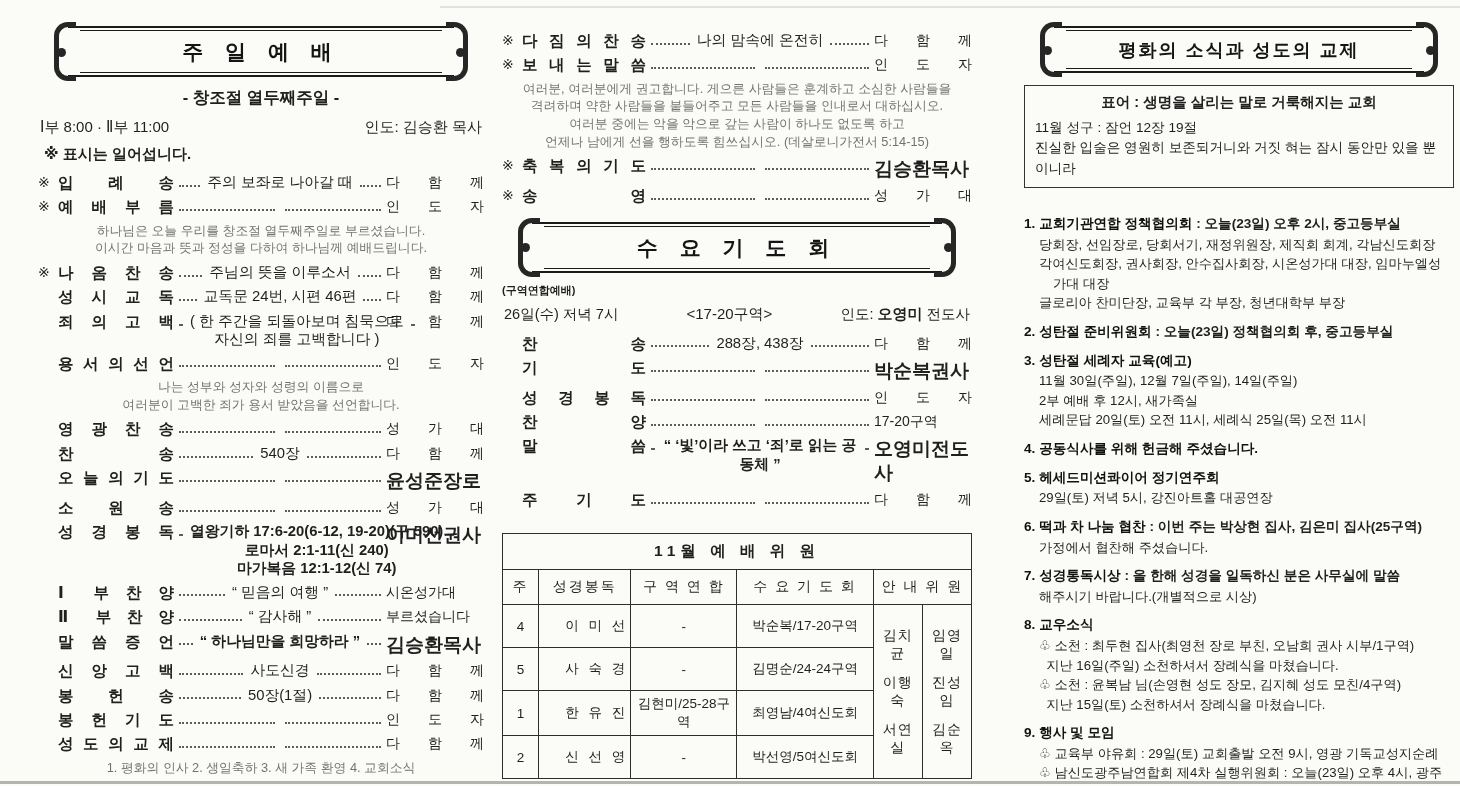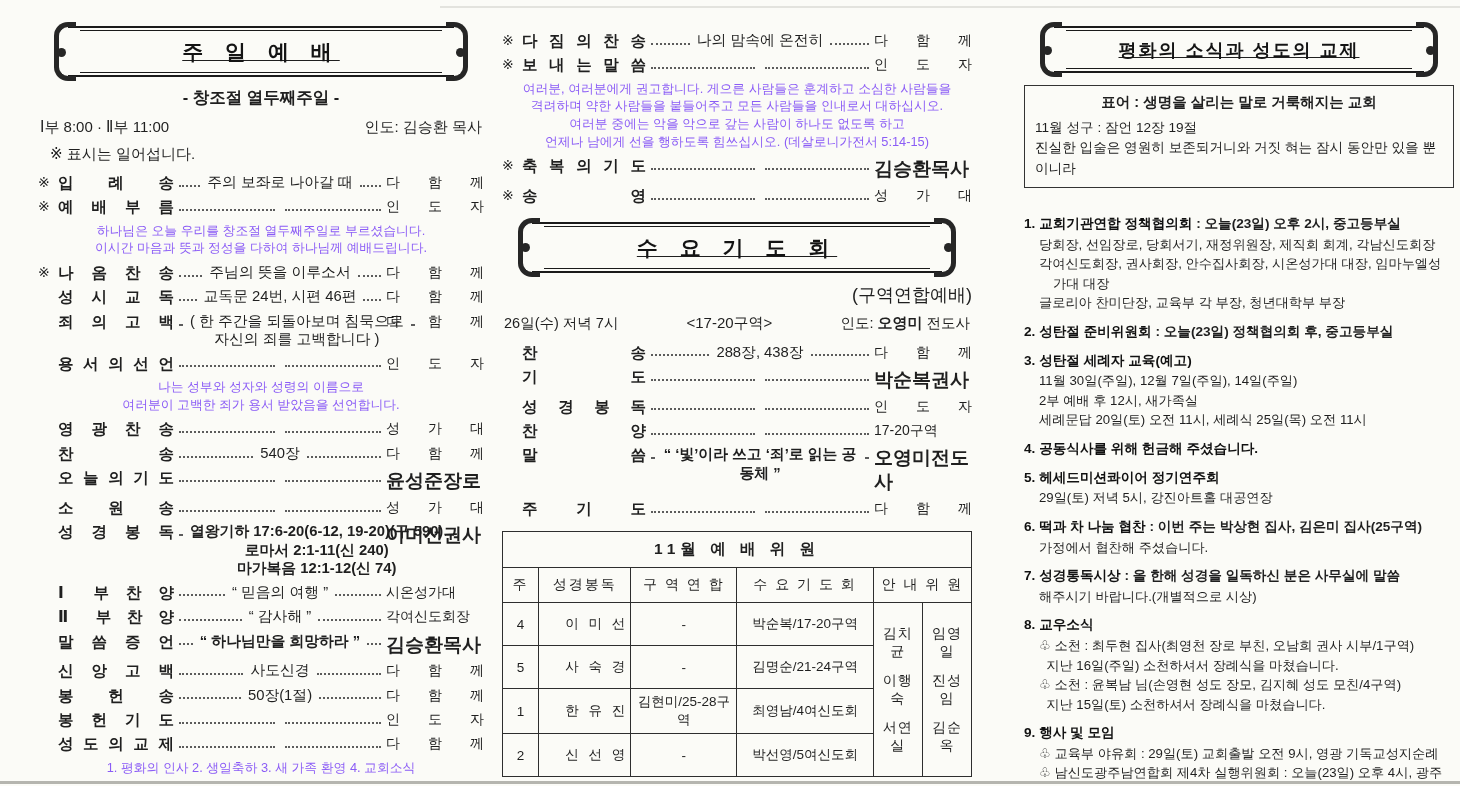--- a/index.html
+++ b/index.html
@@ -12,63 +12,63 @@
   .scan-edge-top{position:absolute;left:440px;right:0;top:6px;height:2px;background:#e3e3de;}
 
   .col{position:absolute;top:26px;}
   .col1{left:38px;width:446px;}
   .col2{left:502px;width:470px;}
   .col3{left:1024px;width:430px;}
 
   
   .frame{position:relative;margin:0 30px 10px;border-top:2px solid #1a1a1a;border-bottom:2px solid #1a1a1a;}
   .frame-inner{margin:2px 12px;border-top:1px solid #1a1a1a;border-bottom:1px solid #1a1a1a;
-    padding:7px 0 6px;text-align:center;text-decoration:underline;}
+    padding:7px 0 6px;text-align:center;}
   .frame-title{font-weight:bold;font-size:21px;letter-spacing:8px;color:#141414;white-space:nowrap;}
   .col3 .frame-title{font-size:18px;letter-spacing:2px;}
   .orn{position:absolute;top:-7px;bottom:-7px;width:32px;}
   .orn.l{left:-14px;}
   .orn.r{right:-14px;transform:scaleX(-1);}
   .orn::before{content:"";position:absolute;top:1px;bottom:1px;left:0;right:10px;
     border:5px solid #262626;border-right:none;border-radius:14px 0 0 14px;}
   .orn::after{content:"";position:absolute;left:3px;top:50%;width:9px;height:9px;margin-top:-4px;
     background:#262626;border-radius:50%;}
 
   
   .subtitle{text-align:center;font-weight:bold;font-size:16.5px;margin:8px 0 6px;}
   .times-row{display:flex;justify-content:space-between;font-size:15px;margin:9px 2px 8px;}
-  .stand-note{font-size:15px;margin:8px 12px 9px;}
+  .stand-note{font-size:15px;margin:8px 6px 9px;font-weight:bold;}
 
   
   .lit-row{display:flex;align-items:flex-start;margin:5px 0;font-size:15px;line-height:1.25;}
   .lit-star{display:inline-block;width:20px;flex:0 0 20px;font-size:14px;padding-top:1px;}
   .lit-label{flex:0 0 116px;width:116px;font-weight:bold;font-size:15.5px;
     text-align:justify;text-align-last:justify;white-space:normal;}
   .col2 .lit-label{flex-basis:124px;width:124px;}
   .lit-mid{flex:1;display:flex;align-items:flex-start;min-width:0;}
   .lit-dots{flex:1;height:0.78em;border-bottom:2px dotted #5c5c5c;margin:0 5px;min-width:4px;}
   .lit-center{text-align:center;padding:0 2px;font-size:14.8px;}
   .lit-center.bold{font-weight:bold;}
   .lit-center div{white-space:nowrap;}
   .lit-right{flex:0 0 98px;width:98px;font-size:14px;padding-top:1px;
     text-align:justify;text-align-last:justify;}
   .lit-right.bold{font-weight:bold;font-size:19px;font-family:Liberation Serif, serif;}
-  .lit-note{text-align:center;font-size:12.8px;line-height:1.38;margin:1px 0 6px;color:#8b5cf6;}
+  .lit-note{text-align:center;font-size:12.8px;line-height:1.38;margin:1px 0 6px;color:#737373;}
   .empty{display:none;}
   .lit-star.empty{display:inline-block;visibility:hidden;}
 
   
   .prayer-frame{margin-top:16px;}
-  .prayer-sub{text-align:right;font-size:18px;margin:8px 0 7px;}
+  .prayer-sub{text-align:left;font-size:11px;margin:8px 0 7px;font-weight:bold;}
   .prayer-info{display:flex;justify-content:space-between;align-items:baseline;font-size:14.5px;margin:0 2px 10px;}
   .prayer-info .mid{font-size:15px;}
   .prayer-info b{font-size:15px;}
 
   
-  .wtable{width:100%;border-collapse:collapse;margin-top:13px;table-layout:fixed;}
+  .wtable{width:100%;border-collapse:collapse;margin-top:24px;table-layout:fixed;}
   .wtable th,.wtable td{border:1.6px solid #2e2e2e;text-align:center;vertical-align:middle;
     font-size:13.5px;padding:4px 2px;}
   .wtable .t-title{font-size:15.5px;font-weight:bold;letter-spacing:5px;padding:7px 0;}
   .wtable th{font-weight:normal;font-size:14px;letter-spacing:2px;padding:8px 0;}
   .wtable td{height:34px;}
   .wtable .name{letter-spacing:3px;text-align:right;}
   .usher-cell div{margin:11px 0;letter-spacing:1px;font-size:14px;}
 
   
   .motto-box{border:1.6px solid #333;margin:12px 0 26px;padding:7px 10px 8px;}
@@ -247,21 +247,21 @@
   </div>
 
   <div class="lit-row">
     <span class="lit-star empty"></span>
     <span class="lit-label">Ⅱ 부 찬 양</span>
     <span class="lit-mid">
       <span class="lit-dots"></span>
       <span class="lit-center">“ 감사해 ”</span>
       <span class="lit-dots"></span>
     </span>
-    <span class="lit-right">각여신도회장</span>
+    <span class="lit-right">부르셨습니다</span>
   </div>
 
   <div class="lit-row">
     <span class="lit-star empty"></span>
     <span class="lit-label">말 씀 증 언</span>
     <span class="lit-mid">
       <span class="lit-dots"></span>
       <span class="lit-center bold">“ 하나님만을 희망하라 ”</span>
       <span class="lit-dots"></span>
     </span>
@@ -485,21 +485,21 @@
       <td rowspan="4" class="usher-cell">
             <div>임영일</div>
             <div>진성임</div>
             <div>김순옥</div>
           </td>
     </tr>
     <tr>
       <td>5</td>
       <td class="name">사 숙 경</td>
       <td>-</td>
-      <td>김명순/21-24구역</td>
+      <td>김명순/24-24구역</td>
     </tr>
     <tr>
       <td>1</td>
       <td class="name">한 유 진</td>
       <td>김현미/25-28구역</td>
       <td>최영남/4여신도회</td>
     </tr>
     <tr>
       <td>2</td>
       <td class="name">신 선 영</td>

